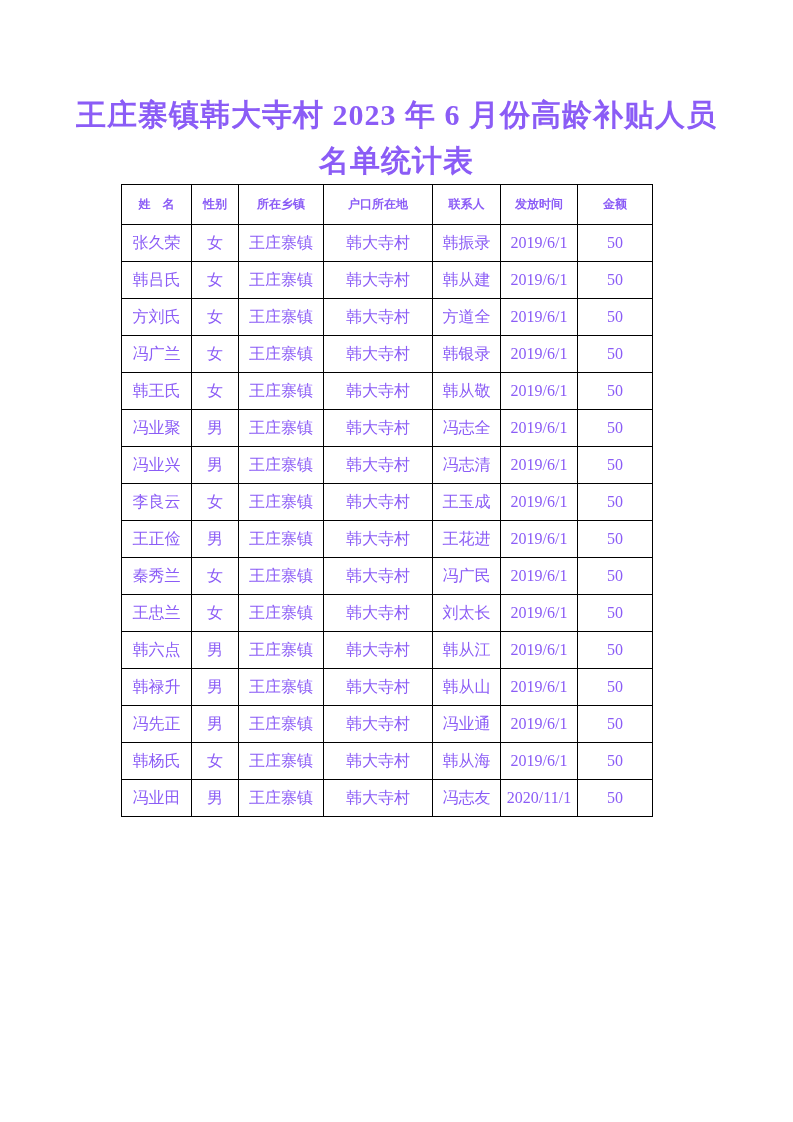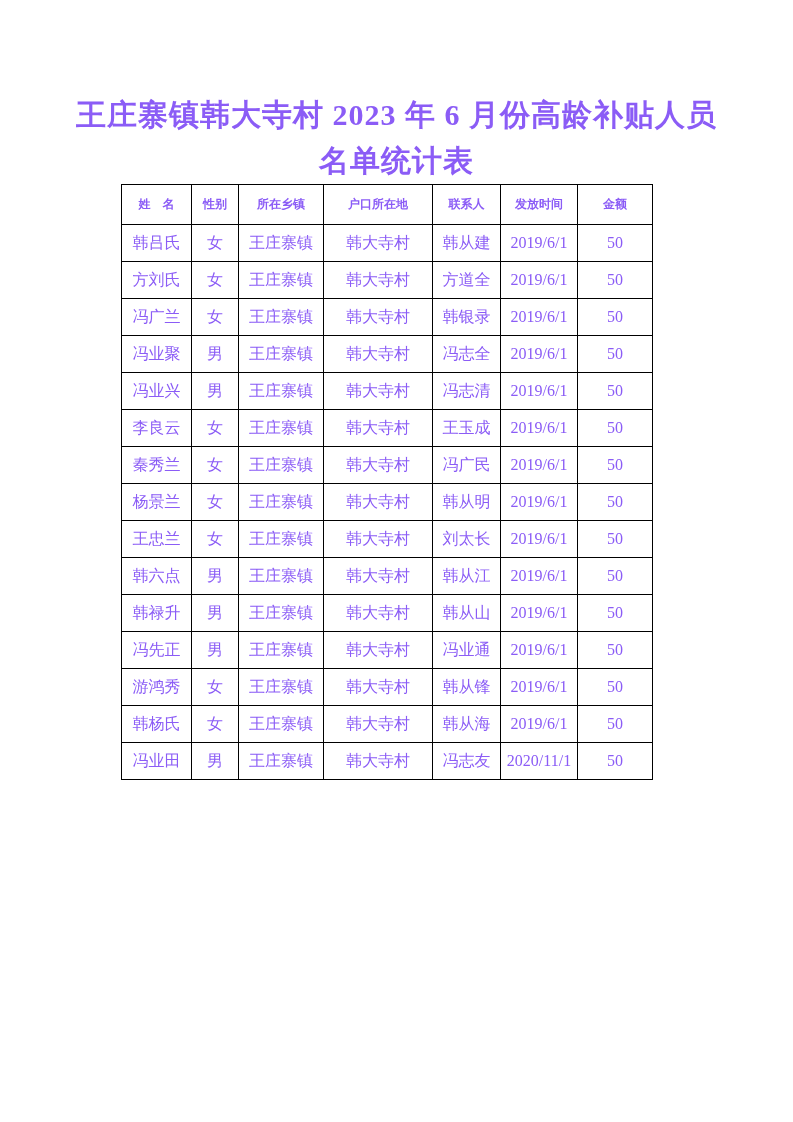--- a/index.html
+++ b/index.html
@@ -77,20 +77,29 @@
         <th>性别</th>
         <th>所在乡镇</th>
         <th>户口所在地</th>
         <th>联系人</th>
         <th>发放时间</th>
         <th>金额</th>
       </tr>
     </thead>
     <tbody>
         <tr>
+          <td>张久荣</td>
+          <td>女</td>
+          <td>王庄寨镇</td>
+          <td>韩大寺村</td>
+          <td>韩振录</td>
+          <td>2019/6/1</td>
+          <td>50</td>
+        </tr>
+        <tr>
           <td>韩吕氏</td>
           <td>女</td>
           <td>王庄寨镇</td>
           <td>韩大寺村</td>
           <td>韩从建</td>
           <td>2019/6/1</td>
           <td>50</td>
         </tr>
         <tr>
           <td>方刘氏</td>
@@ -104,20 +113,29 @@
         <tr>
           <td>冯广兰</td>
           <td>女</td>
           <td>王庄寨镇</td>
           <td>韩大寺村</td>
           <td>韩银录</td>
           <td>2019/6/1</td>
           <td>50</td>
         </tr>
         <tr>
+          <td>韩王氏</td>
+          <td>女</td>
+          <td>王庄寨镇</td>
+          <td>韩大寺村</td>
+          <td>韩从敬</td>
+          <td>2019/6/1</td>
+          <td>50</td>
+        </tr>
+        <tr>
           <td>冯业聚</td>
           <td>男</td>
           <td>王庄寨镇</td>
           <td>韩大寺村</td>
           <td>冯志全</td>
           <td>2019/6/1</td>
           <td>50</td>
         </tr>
         <tr>
           <td>冯业兴</td>
@@ -131,38 +149,38 @@
         <tr>
           <td>李良云</td>
           <td>女</td>
           <td>王庄寨镇</td>
           <td>韩大寺村</td>
           <td>王玉成</td>
           <td>2019/6/1</td>
           <td>50</td>
         </tr>
         <tr>
+          <td>王正俭</td>
+          <td>男</td>
+          <td>王庄寨镇</td>
+          <td>韩大寺村</td>
+          <td>王花进</td>
+          <td>2019/6/1</td>
+          <td>50</td>
+        </tr>
+        <tr>
           <td>秦秀兰</td>
           <td>女</td>
           <td>王庄寨镇</td>
           <td>韩大寺村</td>
           <td>冯广民</td>
           <td>2019/6/1</td>
           <td>50</td>
         </tr>
         <tr>
-          <td>杨景兰</td>
-          <td>女</td>
-          <td>王庄寨镇</td>
-          <td>韩大寺村</td>
-          <td>韩从明</td>
-          <td>2019/6/1</td>
-          <td>50</td>
-        </tr>
-        <tr>
           <td>王忠兰</td>
           <td>女</td>
           <td>王庄寨镇</td>
           <td>韩大寺村</td>
           <td>刘太长</td>
           <td>2019/6/1</td>
           <td>50</td>
         </tr>
         <tr>
           <td>韩六点</td>
@@ -181,29 +199,20 @@
           <td>韩从山</td>
           <td>2019/6/1</td>
           <td>50</td>
         </tr>
         <tr>
           <td>冯先正</td>
           <td>男</td>
           <td>王庄寨镇</td>
           <td>韩大寺村</td>
           <td>冯业通</td>
-          <td>2019/6/1</td>
-          <td>50</td>
-        </tr>
-        <tr>
-          <td>游鸿秀</td>
-          <td>女</td>
-          <td>王庄寨镇</td>
-          <td>韩大寺村</td>
-          <td>韩从锋</td>
           <td>2019/6/1</td>
           <td>50</td>
         </tr>
         <tr>
           <td>韩杨氏</td>
           <td>女</td>
           <td>王庄寨镇</td>
           <td>韩大寺村</td>
           <td>韩从海</td>
           <td>2019/6/1</td>

